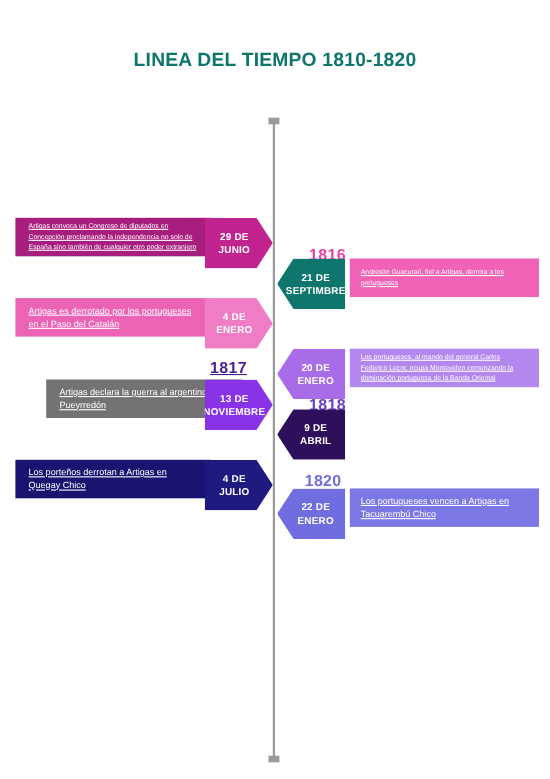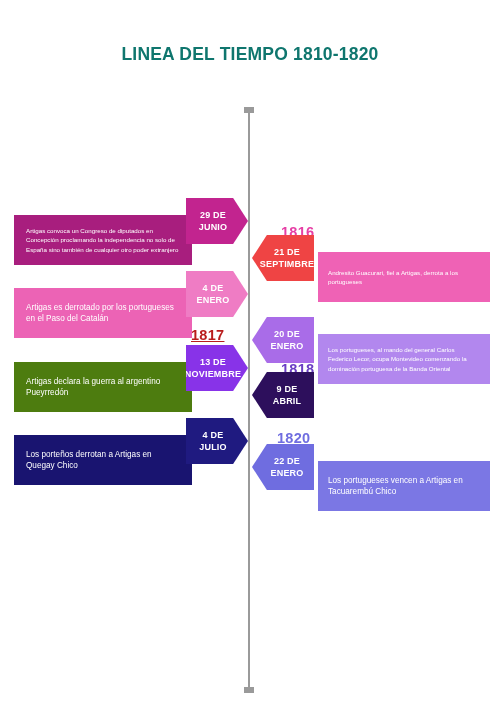--- a/index.html
+++ b/index.html
@@ -89,26 +89,27 @@
   .badge-right {
     left: 0;
     clip-path: polygon(24% 0, 100% 0, 100% 100%, 24% 100%, 0 50%);
     padding-left: 8px;
     box-sizing: border-box;
   }
 
   
   .desc {
     position: absolute;
-    top: 17px;
-    height: 50px;
+    top: 0;
+    height: 35px;
     display: flex;
     align-items: center;
     color: #ffffff;
     box-sizing: border-box;
+    text-decoration: underline;
   }
   .desc-left  { left: 0;  width: 178px; padding: 0 10px 0 12px; }
   .desc-right { right: 0; width: 172px; padding: 0 10px 0 10px; }
 
   .desc-sm { font-size: 6.2px; line-height: 9.4px; }
   .desc-md { font-size: 8.2px; line-height: 11.5px; }
 
   
   #event-1 { top: 198px; }
   #event-2 { top: 271px; }
@@ -128,58 +129,58 @@
 </head>
 <body>
 
 <div id="page-title" style="color: #0f766e;">LINEA DEL TIEMPO 1810-1820</div>
 
 <div id="timeline-axis" style="background: rgb(154, 154, 154);"></div>
 <div class="axis-cap" id="axis-cap-top" style="background: rgb(154, 154, 154);"></div>
 <div class="axis-cap" id="axis-cap-bottom" style="background: rgb(154, 154, 154);"></div>
 
 <div class="year" id="year-1816" style="color: rgb(230, 63, 165);">1816</div>
-<div class="year" id="year-1817" style="color: #b91c1c; text-decoration: underline;">1817</div>
+<div class="year" id="year-1817" style="color: #4c1d95; text-decoration: underline;">1817</div>
 <div class="year" id="year-1818" style="color: rgb(107, 63, 196);">1818</div>
 <div class="year" id="year-1820" style="color: rgb(111, 109, 224);">1820</div>
 
 <div class="event event-left" id="event-1">
   <div class="desc desc-left desc-sm" style="background: rgb(168, 30, 126);">Artigas convoca un Congreso de diputados en Concepción proclamando la independencia no solo de España sino también de cualquier otro poder extranjero</div>
   <div class="badge badge-left" style="background: rgb(194, 36, 143);">
     <span>29 DE</span>
     <span>JUNIO</span>
   </div>
 </div>
 
 <div class="event event-left" id="event-2">
   <div class="desc desc-left desc-md" style="background: rgb(236, 99, 181);">Artigas es derrotado por los portugueses en el Paso del Catalán</div>
   <div class="badge badge-left" style="background: rgb(239, 124, 196);">
     <span>4 DE</span>
     <span>ENERO</span>
   </div>
 </div>
 
 <div class="event event-left" id="event-3">
-  <div class="desc desc-left desc-md" style="background: #4d7c0f;">Artigas declara la guerra al argentino Pueyrredón</div>
+  <div class="desc desc-left desc-md" style="background: #737373; margin-left: 28px;">Artigas declara la guerra al argentino Pueyrredón</div>
   <div class="badge badge-left" style="background: rgb(136, 51, 232);">
     <span>13 DE</span>
     <span>NOVIEMBRE</span>
   </div>
 </div>
 
 <div class="event event-left" id="event-4">
   <div class="desc desc-left desc-md" style="background: rgb(25, 20, 112);">Los porteños derrotan a Artigas en Quegay Chico</div>
   <div class="badge badge-left" style="background: rgb(31, 26, 128);">
     <span>4 DE</span>
     <span>JULIO</span>
   </div>
 </div>
 
 <div class="event event-right" id="event-5">
-  <div class="badge badge-right" style="background: #ef4444; text-align: right;">
+  <div class="badge badge-right" style="background: #0f766e; text-align: right;">
     <span>21 DE</span>
     <span>SEPTIMBRE</span>
   </div>
   <div class="desc desc-right desc-sm" style="background: rgb(239, 98, 181);">Andresito Guacurari, fiel a Artigas, derrota a los portugueses</div>
 </div>
 
 <div class="event event-right" id="event-6">
   <div class="badge badge-right" style="background: rgb(169, 108, 232);">
     <span>20 DE</span>
     <span>ENERO</span>

